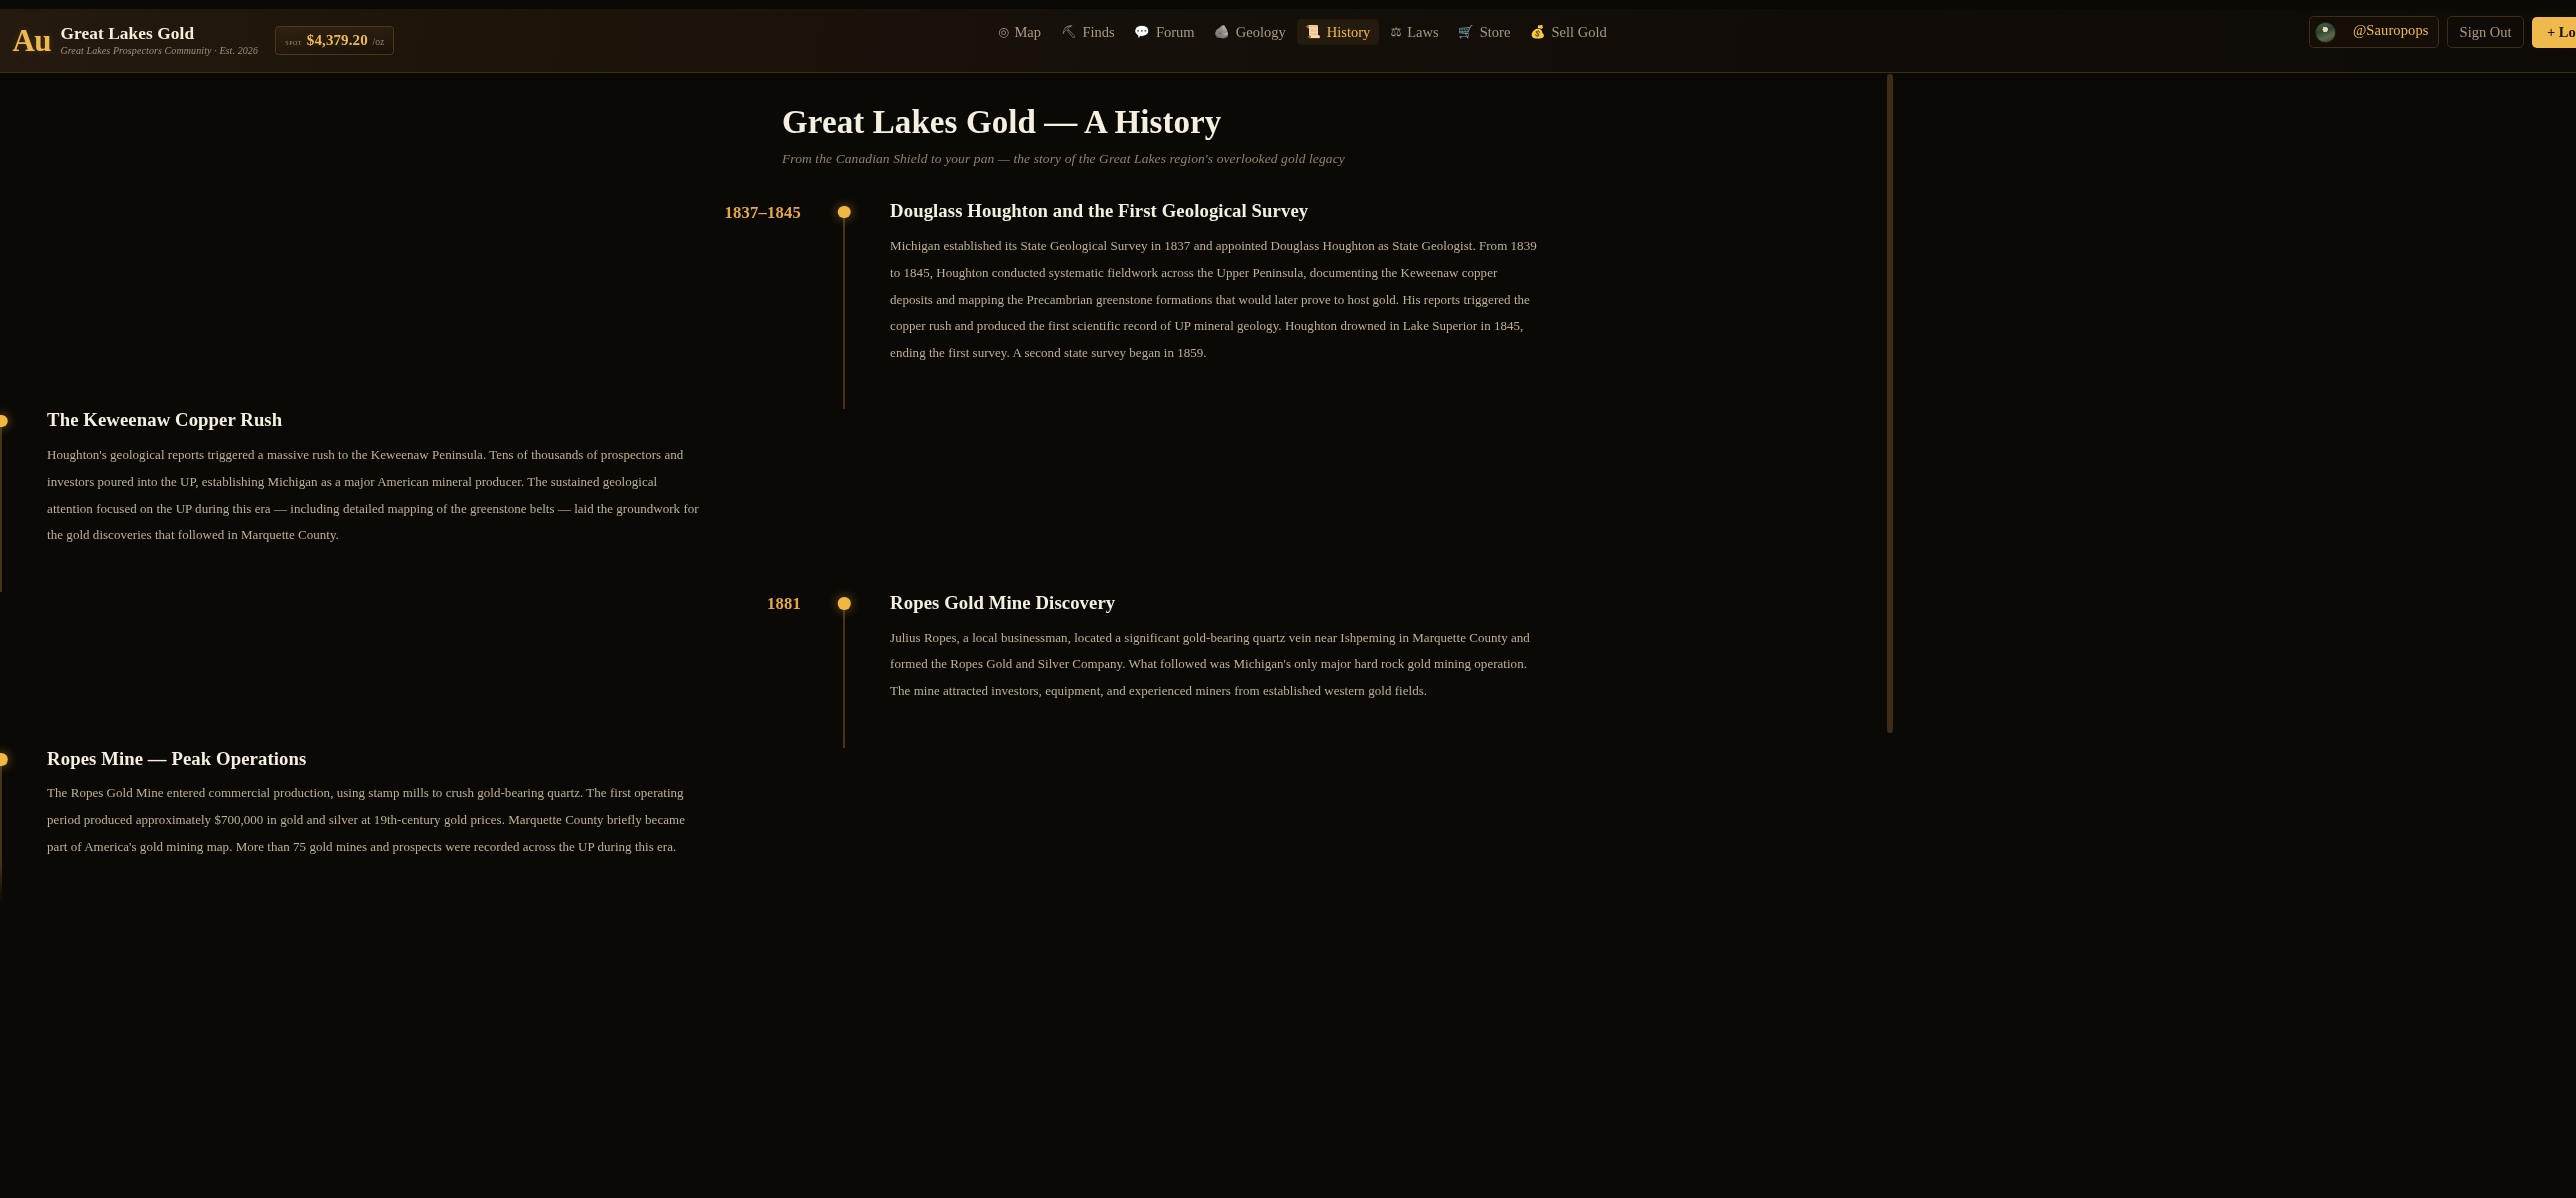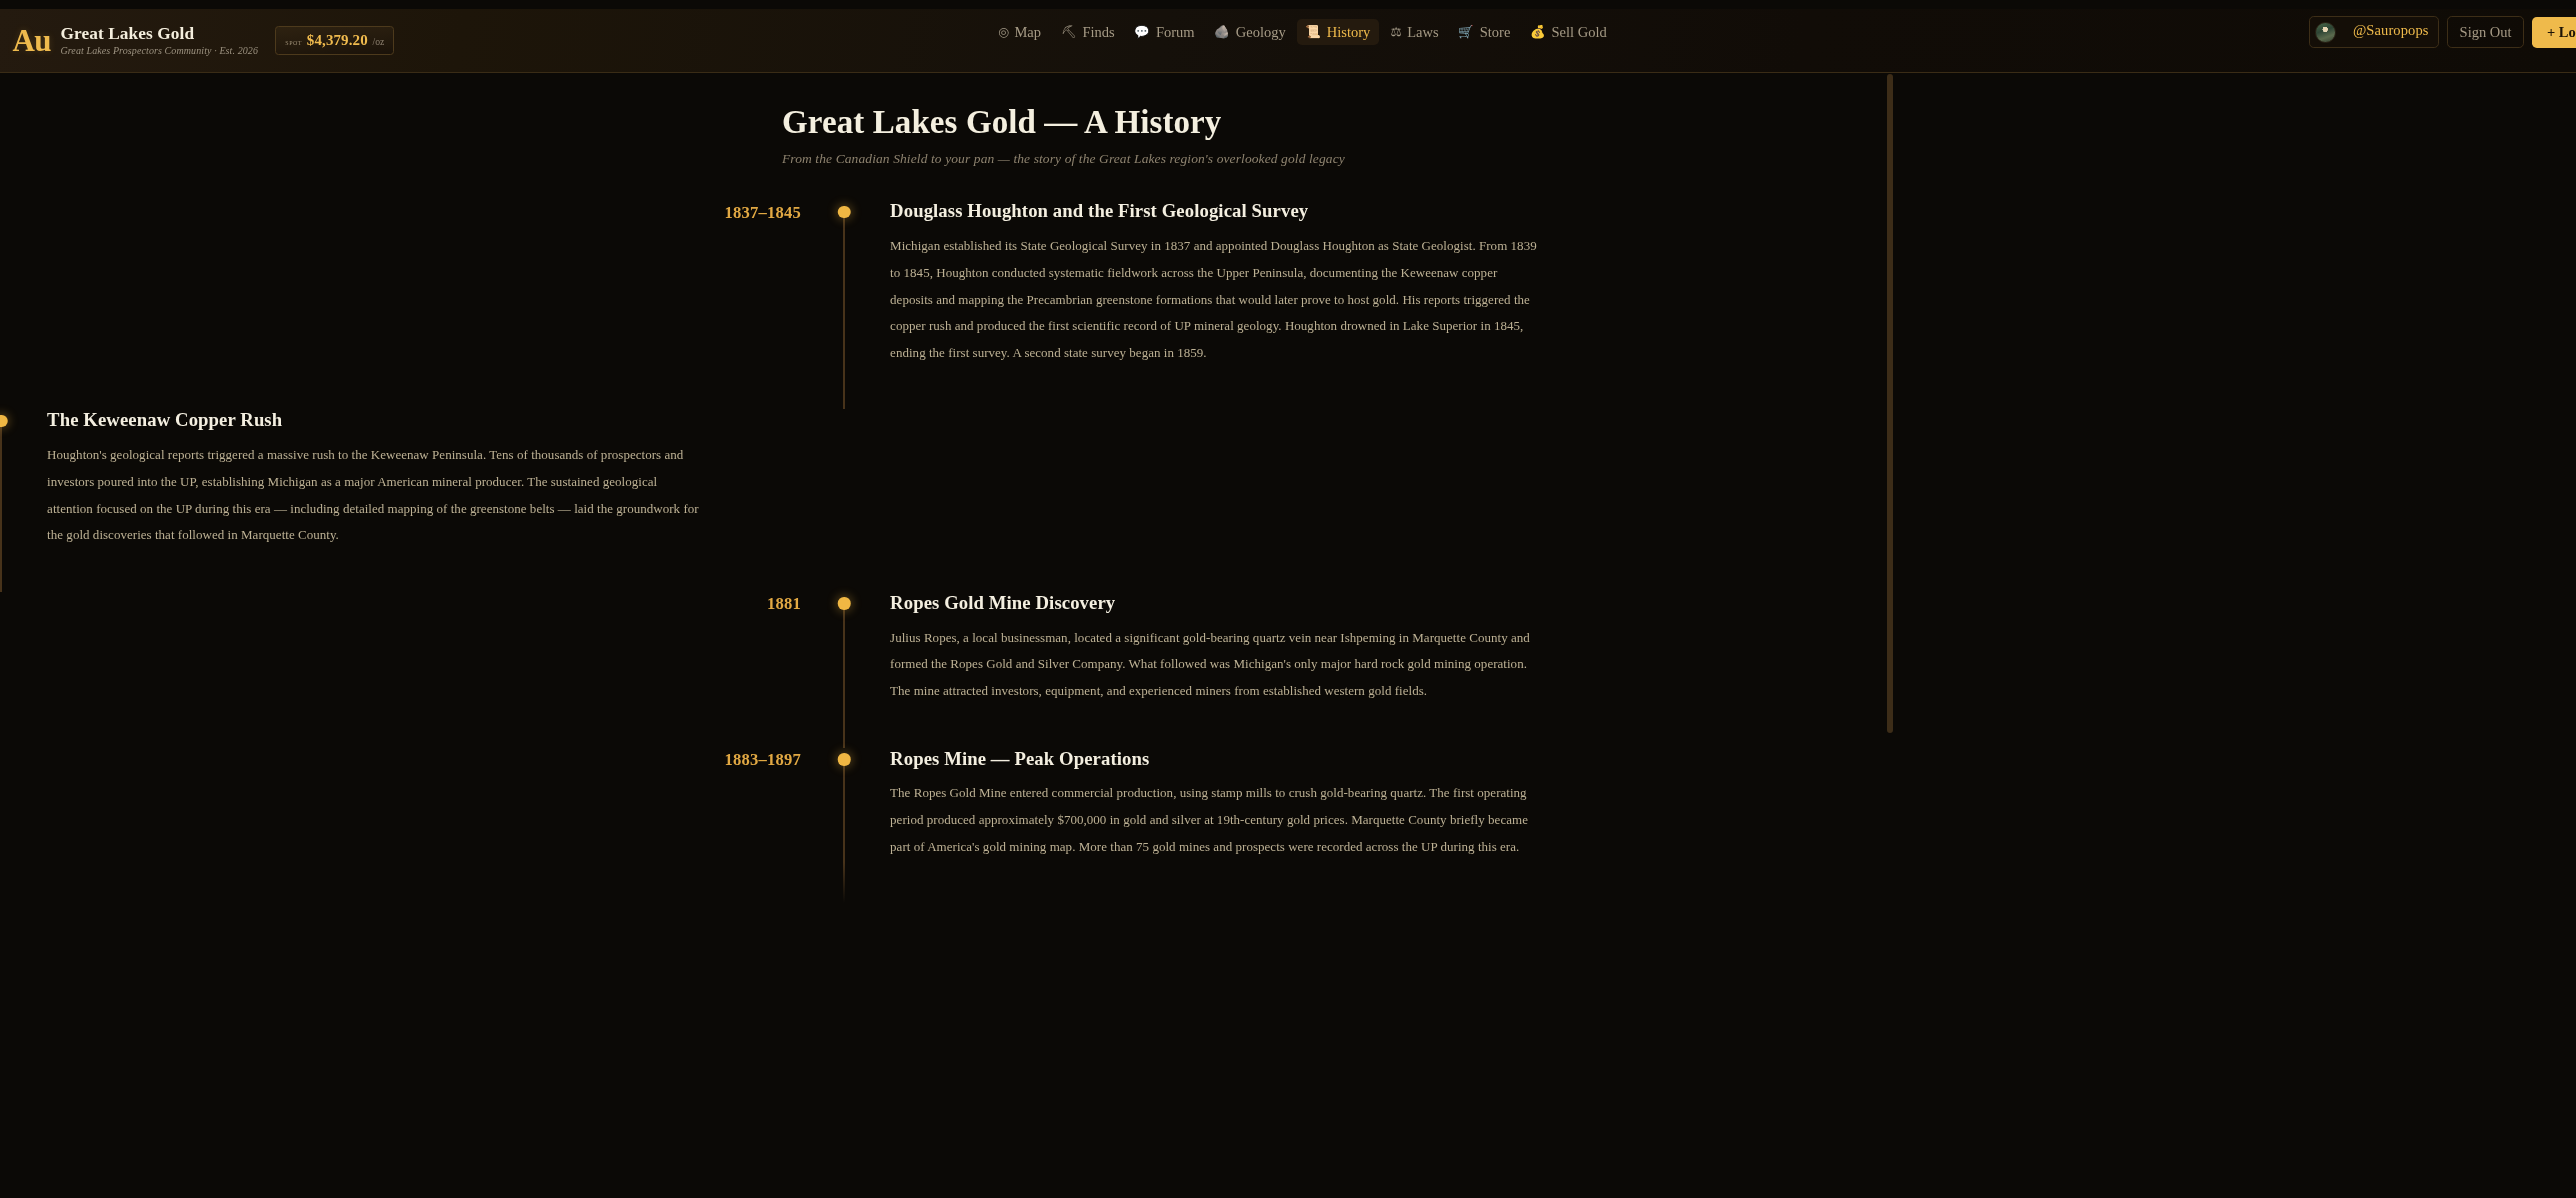--- a/index.html
+++ b/index.html
@@ -404,21 +404,20 @@
         <div class="tl-rail">
           <div class="tl-dot"></div>
         </div>
         <div class="tl-body">
           <div class="tl-heading">Ropes Gold Mine Discovery</div>
           <div class="tl-text">Julius Ropes, a local businessman, located a significant gold-bearing quartz vein near Ishpeming in Marquette County and formed the Ropes Gold and Silver Company. What followed was Michigan's only major hard rock gold mining operation. The mine attracted investors, equipment, and experienced miners from established western gold fields.</div>
         </div>
       </div>
 
       <div class="tl-row">
-        <div class="tl-year">1883–1897</div>
         <div class="tl-rail last">
           <div class="tl-dot"></div>
         </div>
         <div class="tl-body">
           <div class="tl-heading">Ropes Mine — Peak Operations</div>
           <div class="tl-text">The Ropes Gold Mine entered commercial production, using stamp mills to crush gold-bearing quartz. The first operating period produced approximately $700,000 in gold and silver at 19th-century gold prices. Marquette County briefly became part of America's gold mining map. More than 75 gold mines and prospects were recorded across the UP during this era.</div>
         </div>
       </div>
 
     </div>

